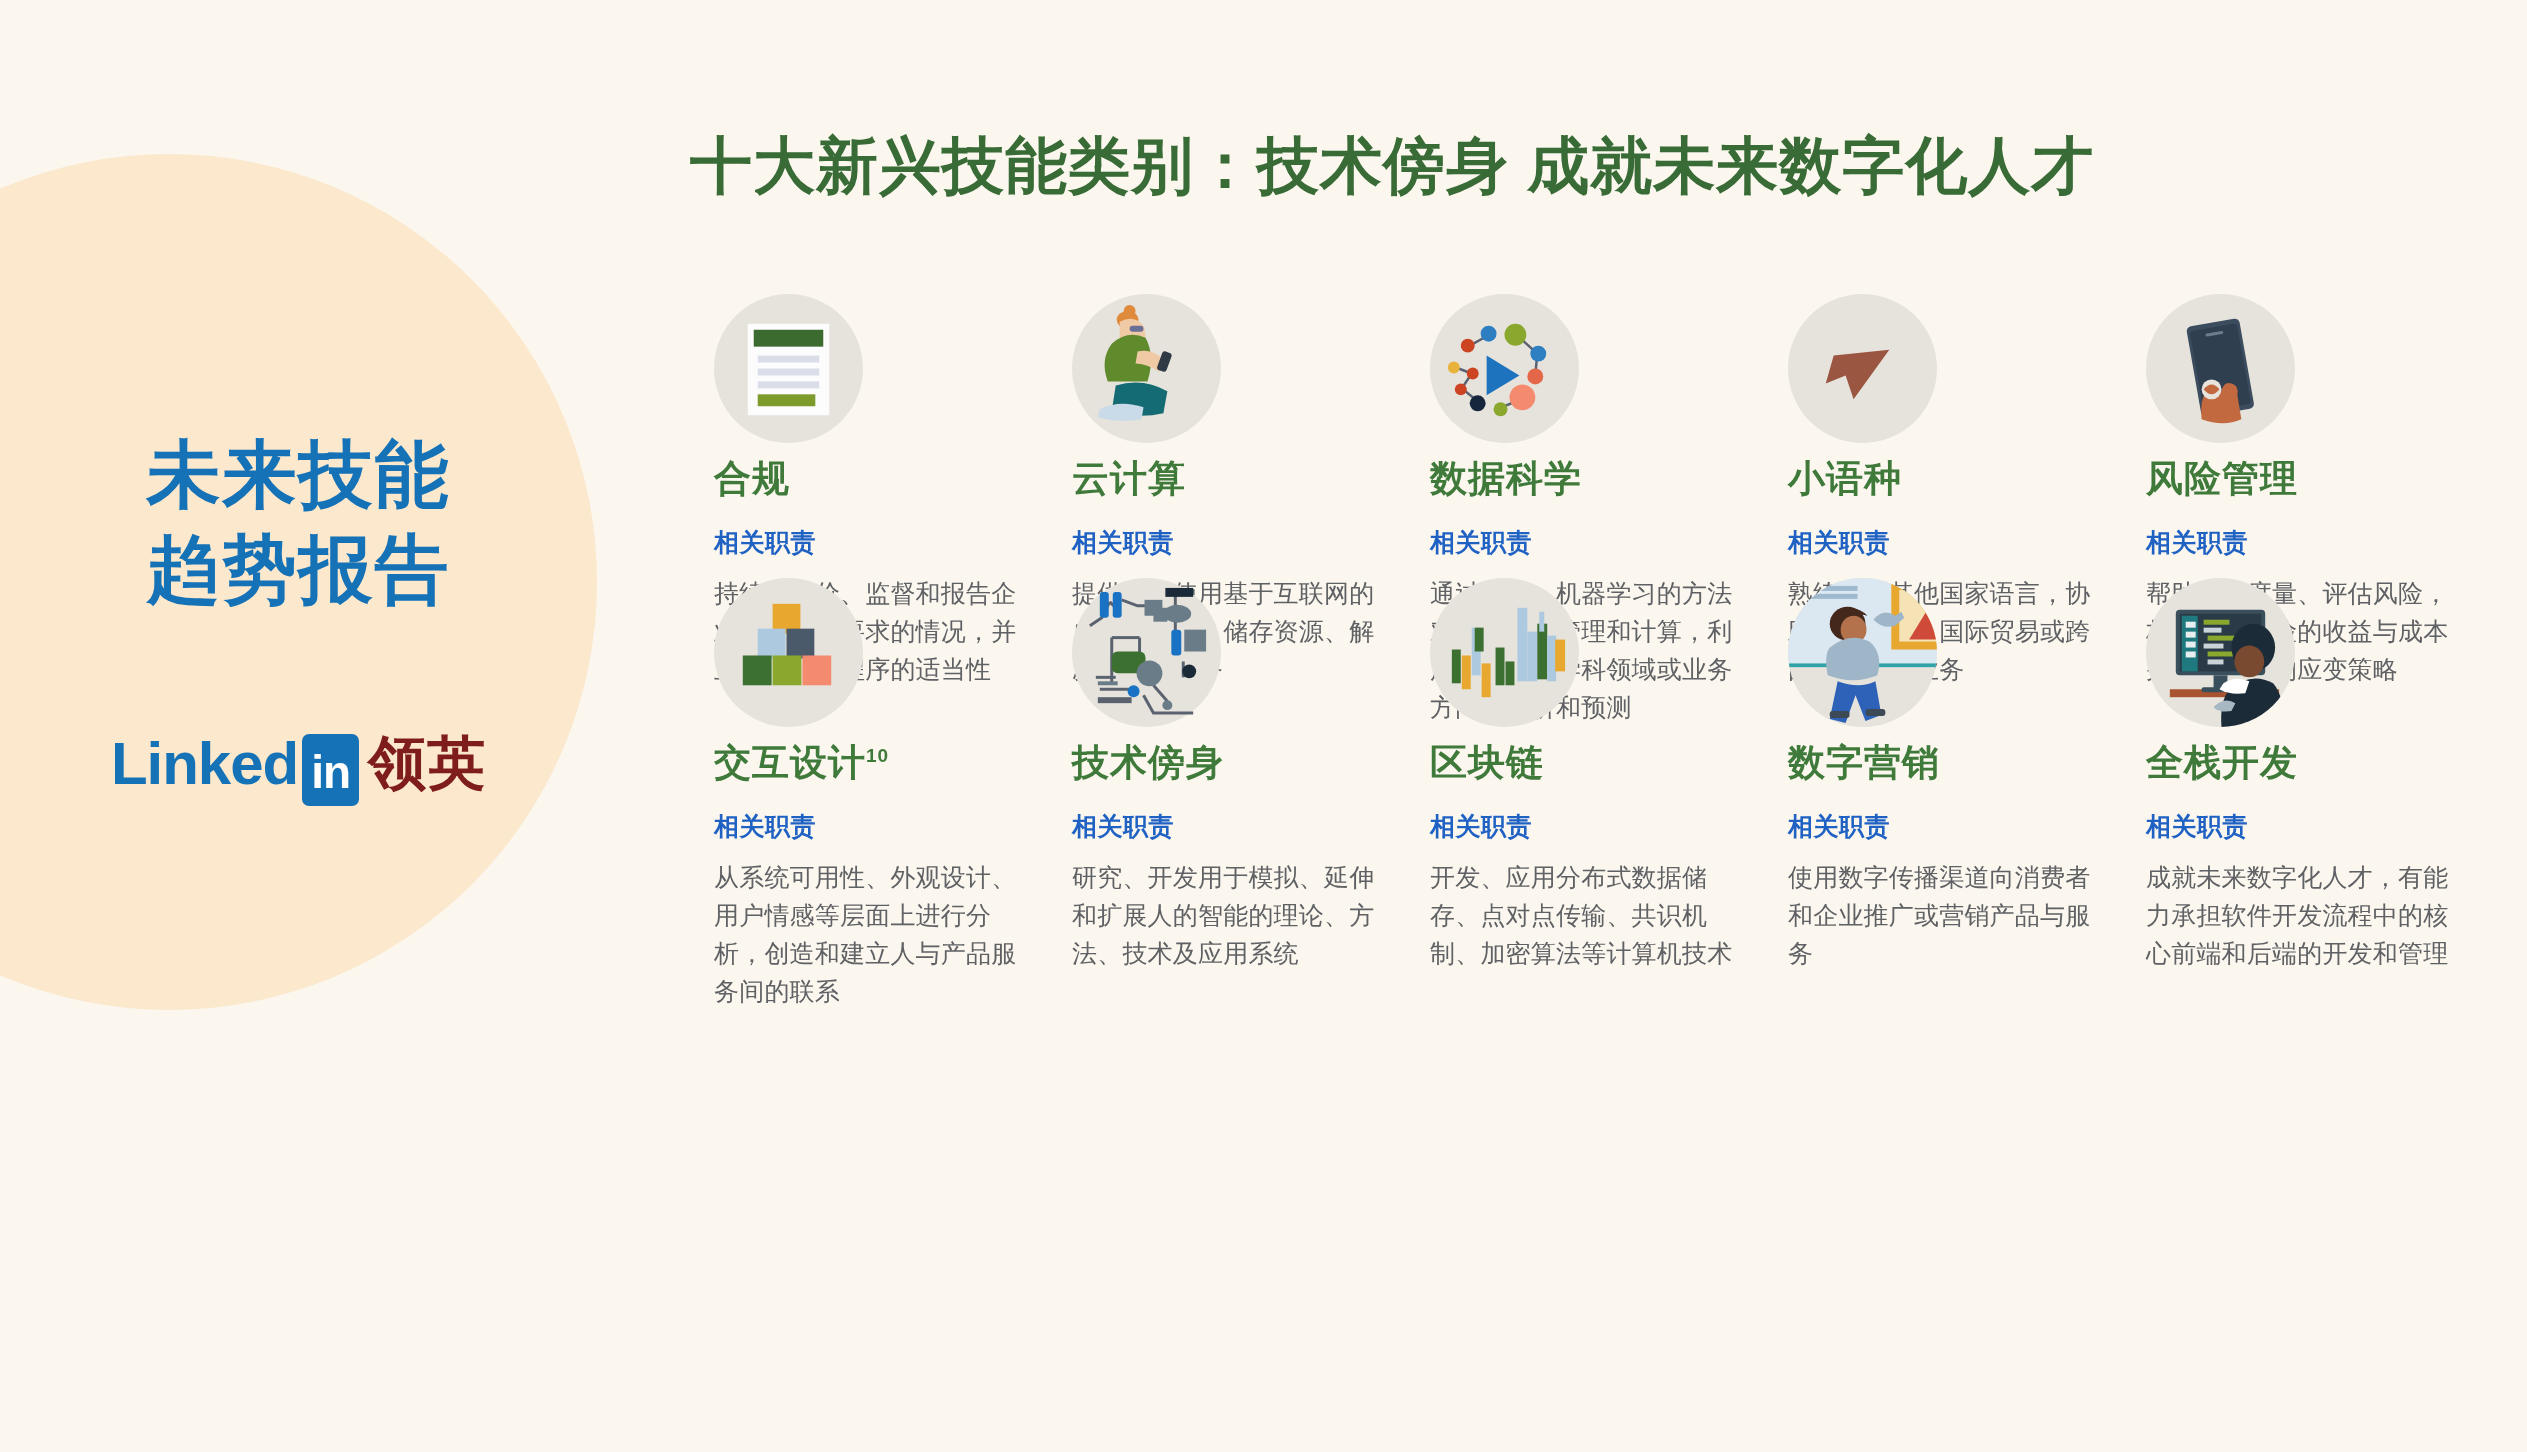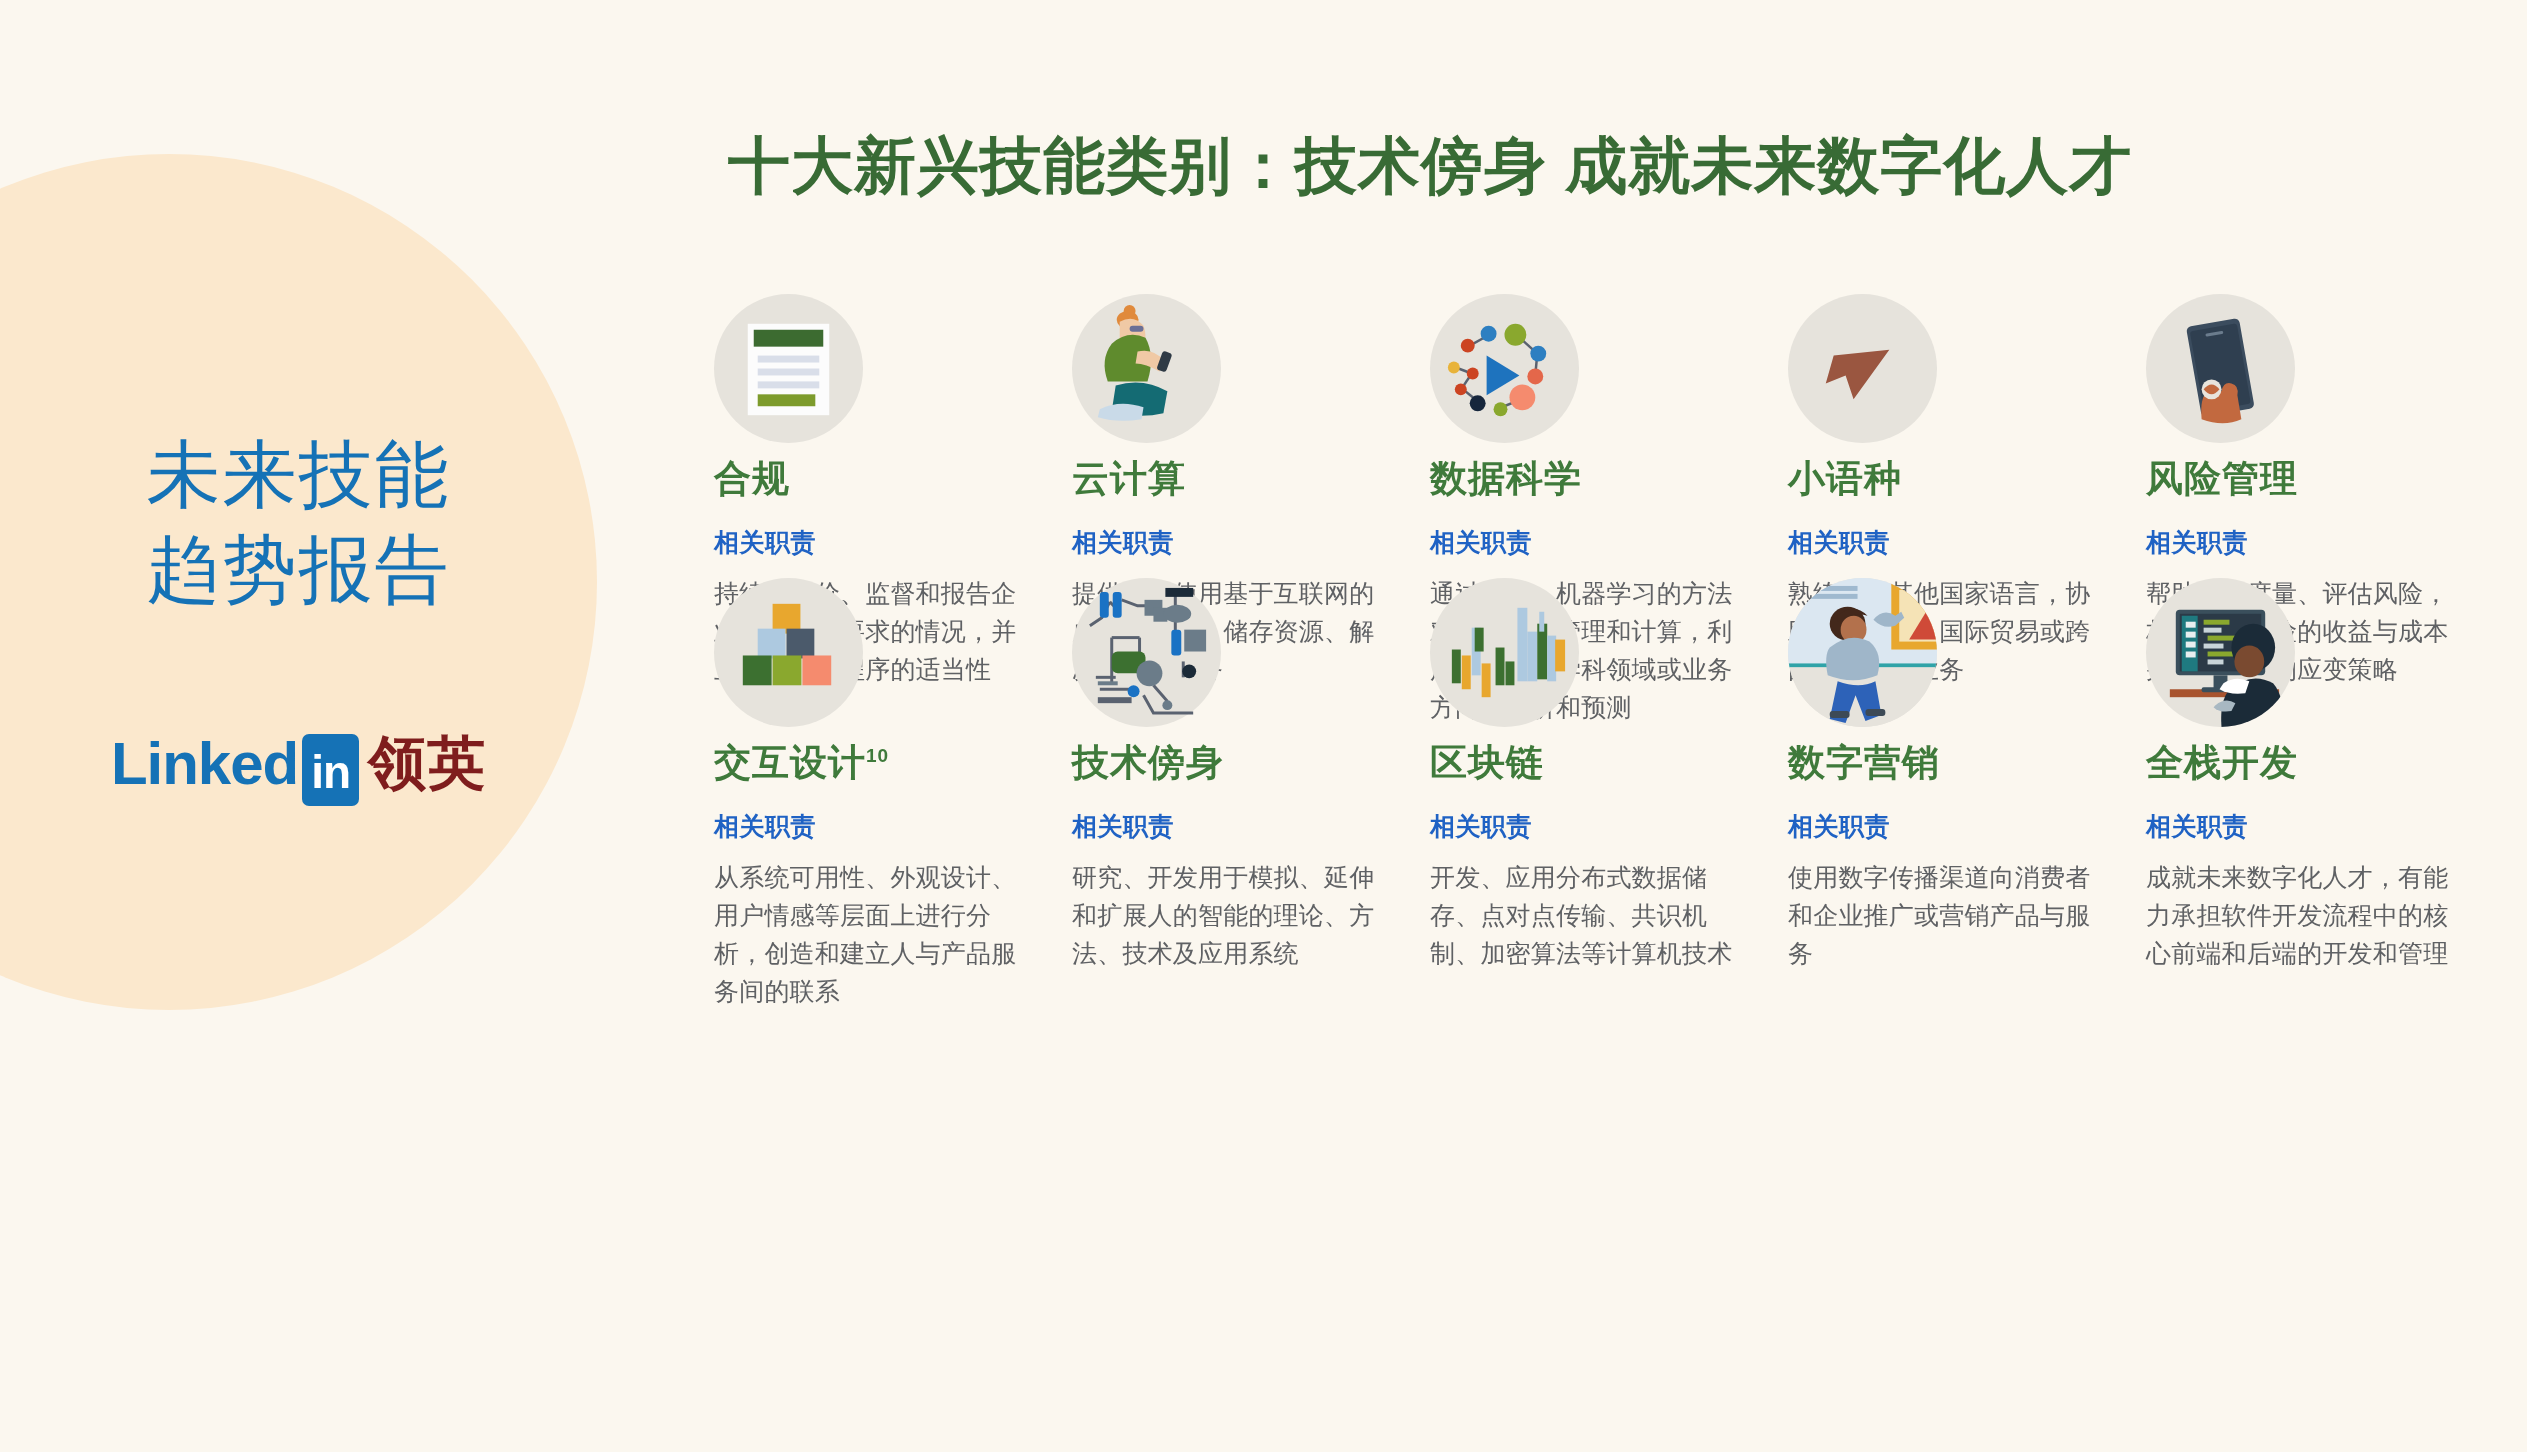--- a/index.html
+++ b/index.html
@@ -25,21 +25,21 @@
   }
   #left-panel {
     position: absolute;
     left: 0; top: 428px;
     width: 597px;
     text-align: center;
   }
   #report-title {
     color: #1572b6;
     font-size: 74px;
-    font-weight: 400;
+    font-weight: 700;
     line-height: 1.28;
     letter-spacing: 2px;
   }
   #report-title .ln { display: block; }
   #brand {
     margin-top: 117px;
     display: flex;
     justify-content: center;
     gap: 0px;
   }
@@ -65,21 +65,21 @@
     color: #7f1d1d;
     font-size: 58px;
     font-weight: 700;
     line-height: 1;
     letter-spacing: 1px;
   }
 
   
   #slide-heading {
     position: absolute;
-    left: 728px; top: 124px;
+    left: 690px; top: 124px;
     width: 1751px;
     color: #386b35;
     font-size: 62px;
     font-weight: 700;
     letter-spacing: 1px;
     white-space: nowrap;
   }
 
   
   #grid {

